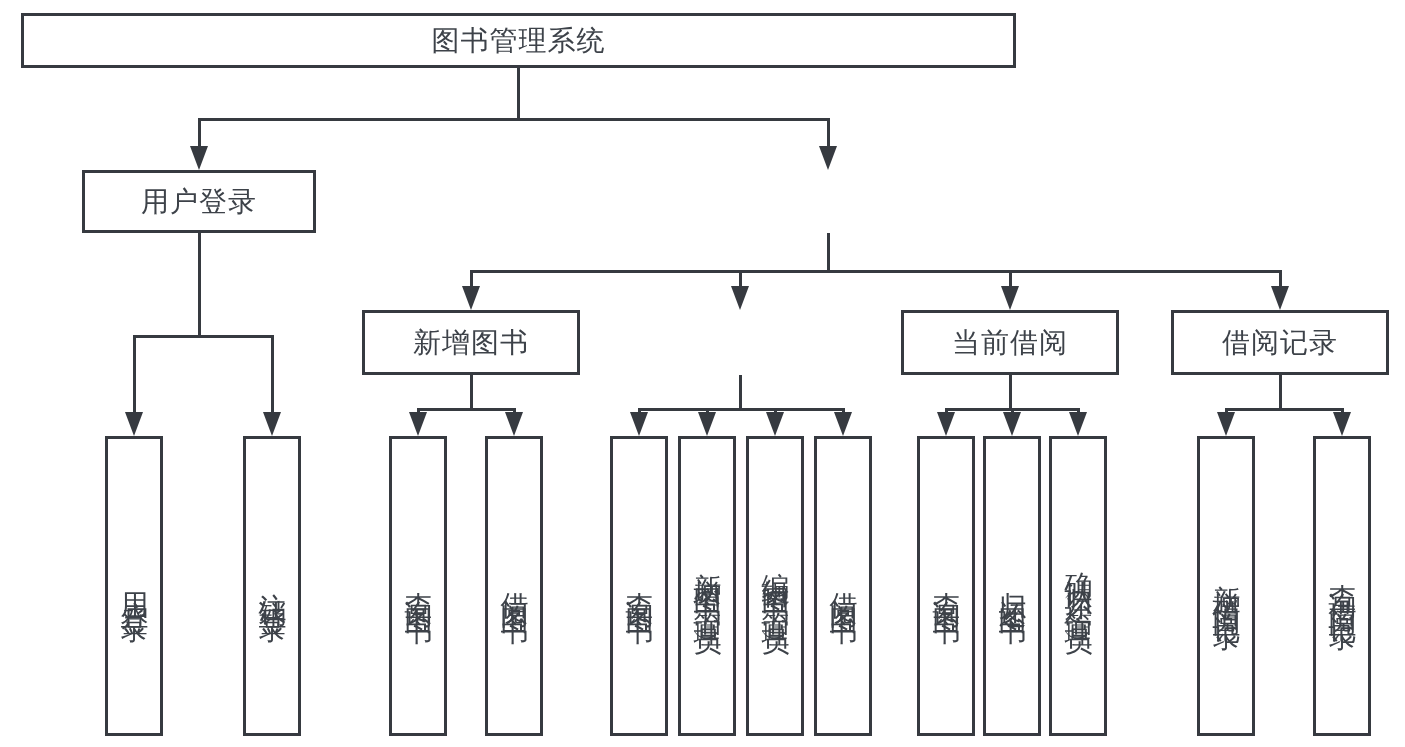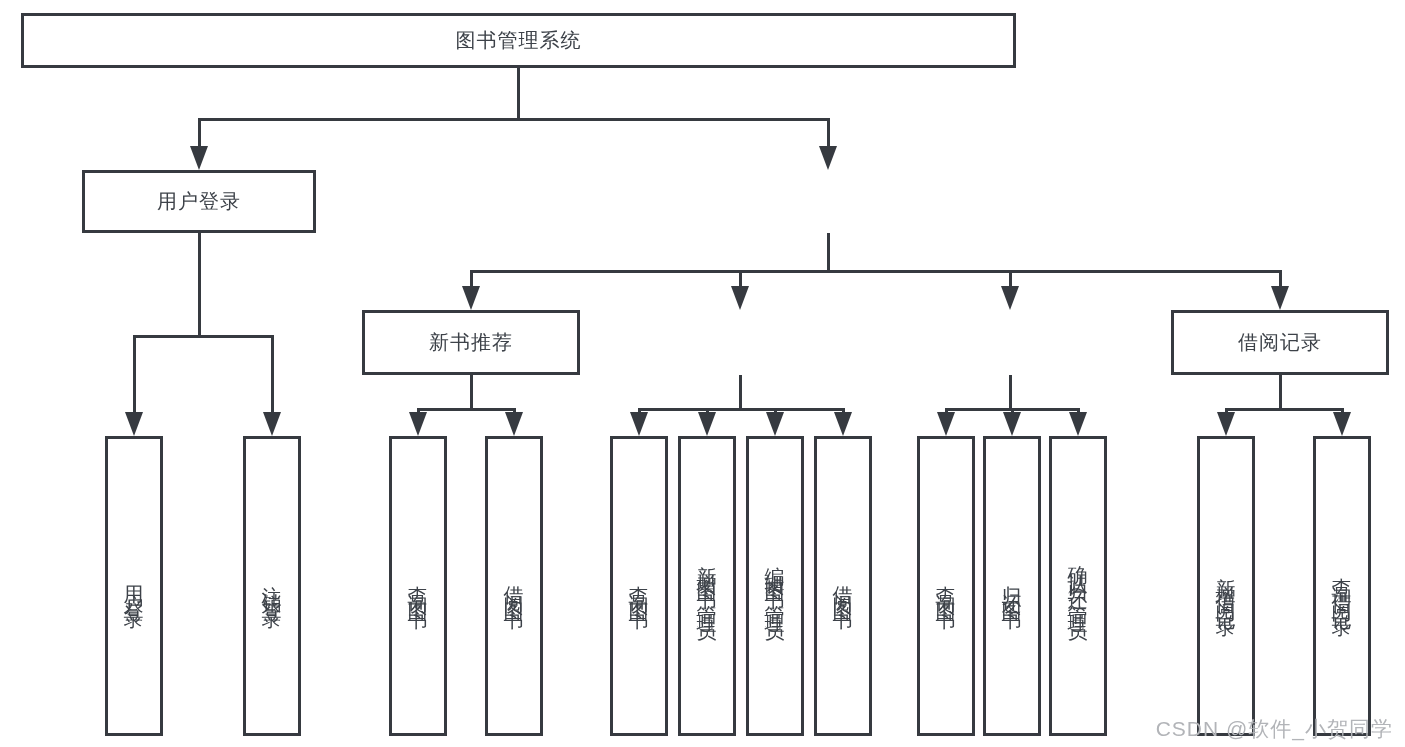--- a/index.html
+++ b/index.html
@@ -17,21 +17,21 @@
     overflow:hidden;
   }
   .box{
     position:absolute;
     box-sizing:border-box;
     border:3px solid var(--line);
     background:#fff;
     display:flex;align-items:center;justify-content:center;
   }
   .lbl{
-    font-size:20px;
+    font-size:28px;
     color:var(--text);
     letter-spacing:1px;
     white-space:nowrap;
   }
   .vbox .lbl{
     writing-mode:vertical-rl;
     text-orientation:mixed;
     letter-spacing:8px;
     line-height:1;
     white-space:normal;
@@ -84,21 +84,24 @@
   <div class="v" style="left:470px;top:270px;height:18px;"></div>
   <div class="arr" style="left:462px;top:286px;"></div>
   <div class="v" style="left:739px;top:270px;height:18px;"></div>
   <div class="arr" style="left:731px;top:286px;"></div>
   <div class="v" style="left:1009px;top:270px;height:18px;"></div>
   <div class="arr" style="left:1001px;top:286px;"></div>
   <div class="v" style="left:1279px;top:270px;height:18px;"></div>
   <div class="arr" style="left:1271px;top:286px;"></div>
 
   <div class="box" style="left:362px;top:310px;width:218px;height:65px;">
-    <span class="lbl">新书推荐</span>
+    <span class="lbl">新增图书</span>
+  </div>
+  <div class="box" style="left:901px;top:310px;width:218px;height:65px;">
+    <span class="lbl">当前借阅</span>
   </div>
   <div class="box" style="left:1171px;top:310px;width:218px;height:65px;">
     <span class="lbl">借阅记录</span>
   </div>
 
   <div class="v" style="left:470px;top:375px;height:36px;"></div>
   <div class="v" style="left:739px;top:375px;height:36px;"></div>
   <div class="v" style="left:1009px;top:375px;height:36px;"></div>
   <div class="v" style="left:1279px;top:375px;height:36px;"></div>
 
@@ -170,15 +173,14 @@
     <span class="lbl">确认归还（管理员）</span>
   </div>
 
   <div class="box vbox" style="left:1197px;top:436px;width:58px;height:300px;">
     <span class="lbl">新增借阅记录</span>
   </div>
   <div class="box vbox" style="left:1313px;top:436px;width:58px;height:300px;">
     <span class="lbl">查询借阅记录</span>
   </div>
 
-  <div class="watermark">CSDN @软件_小贺同学</div>
 
 </div>
 
 </body></html>

